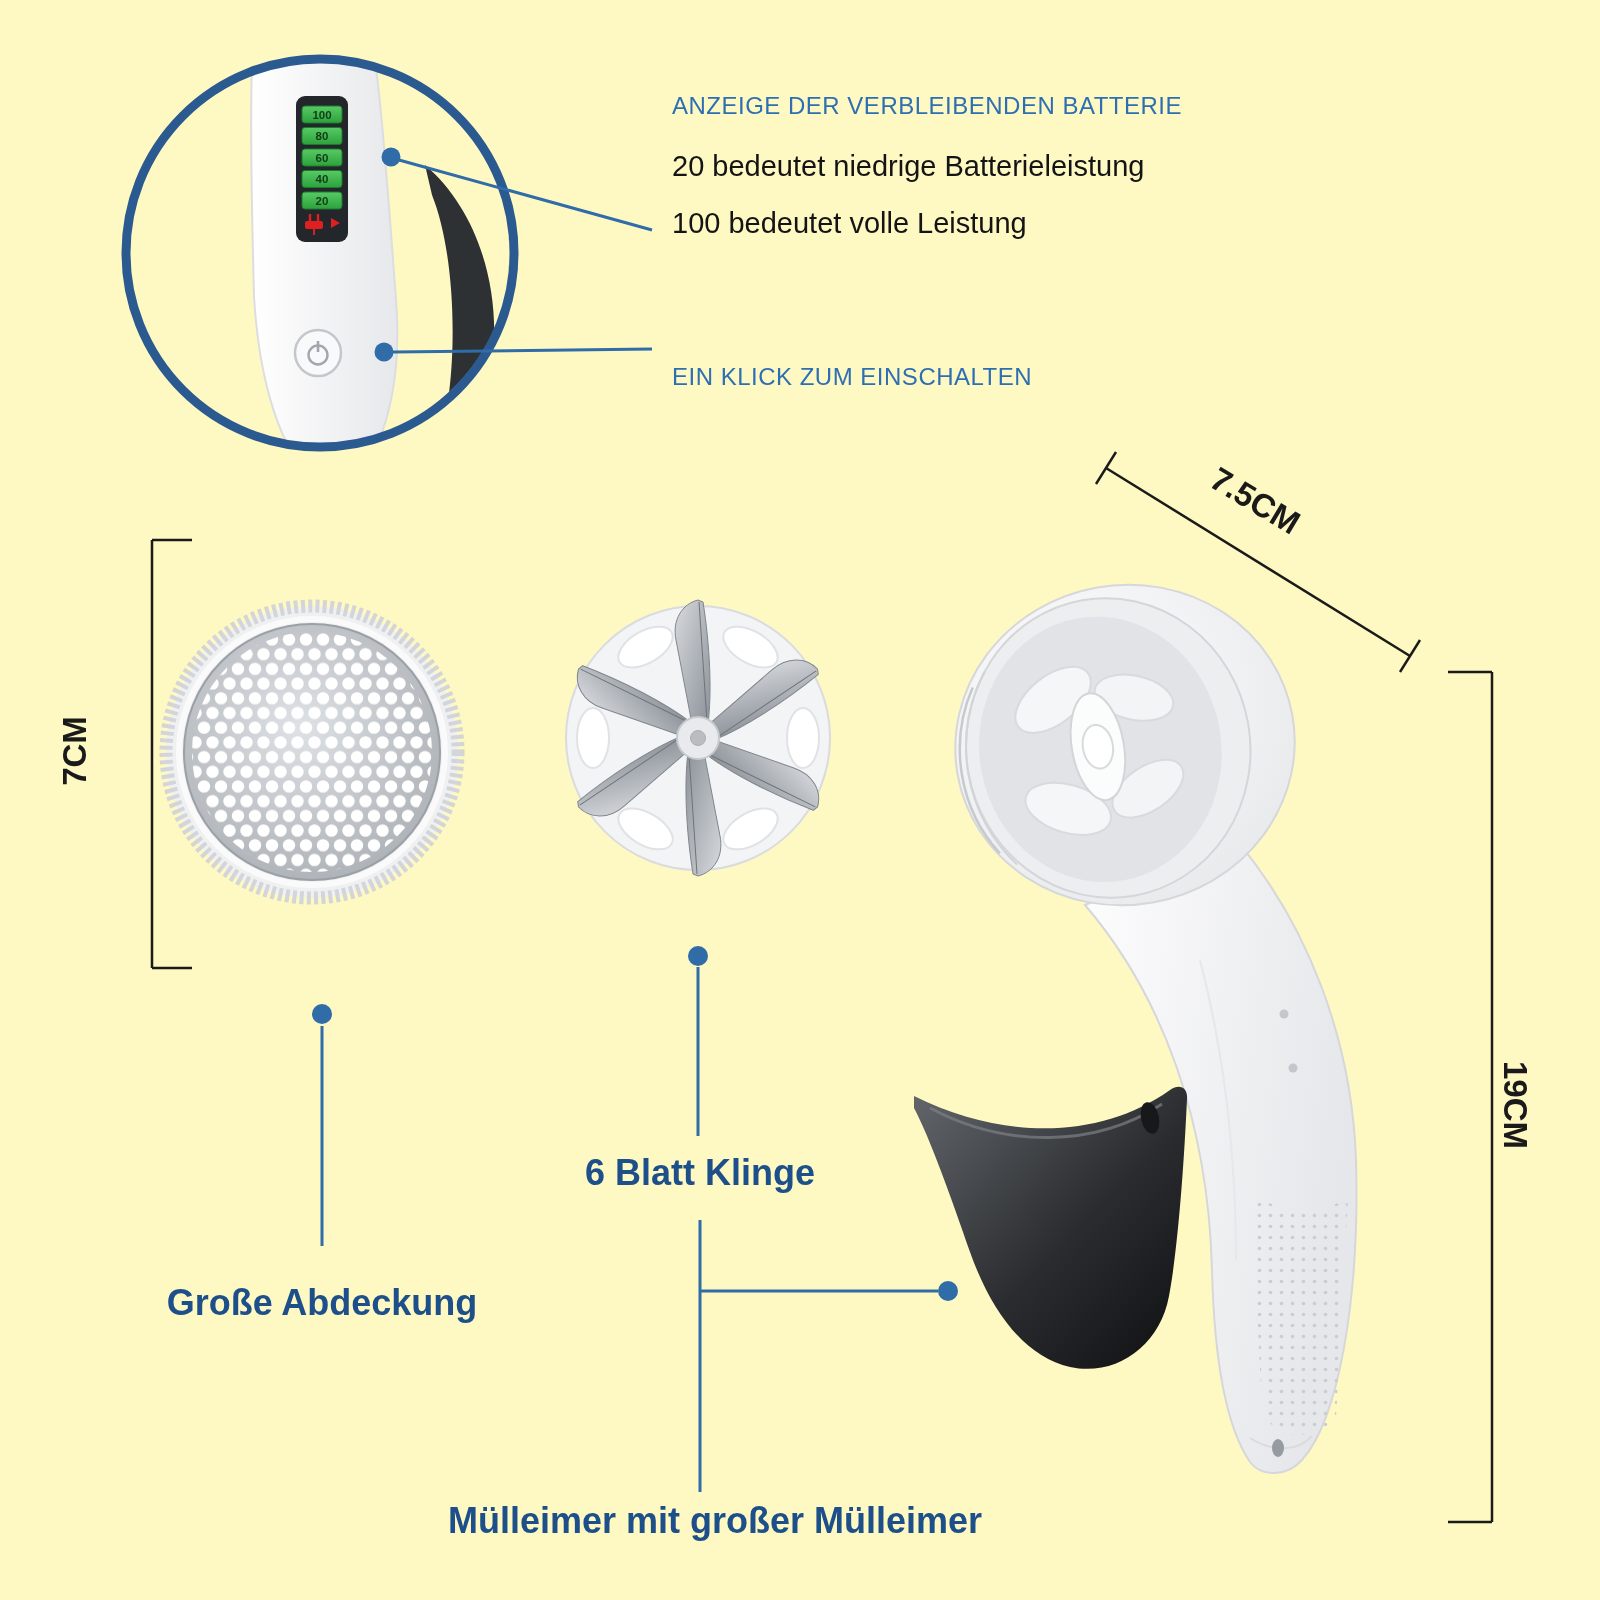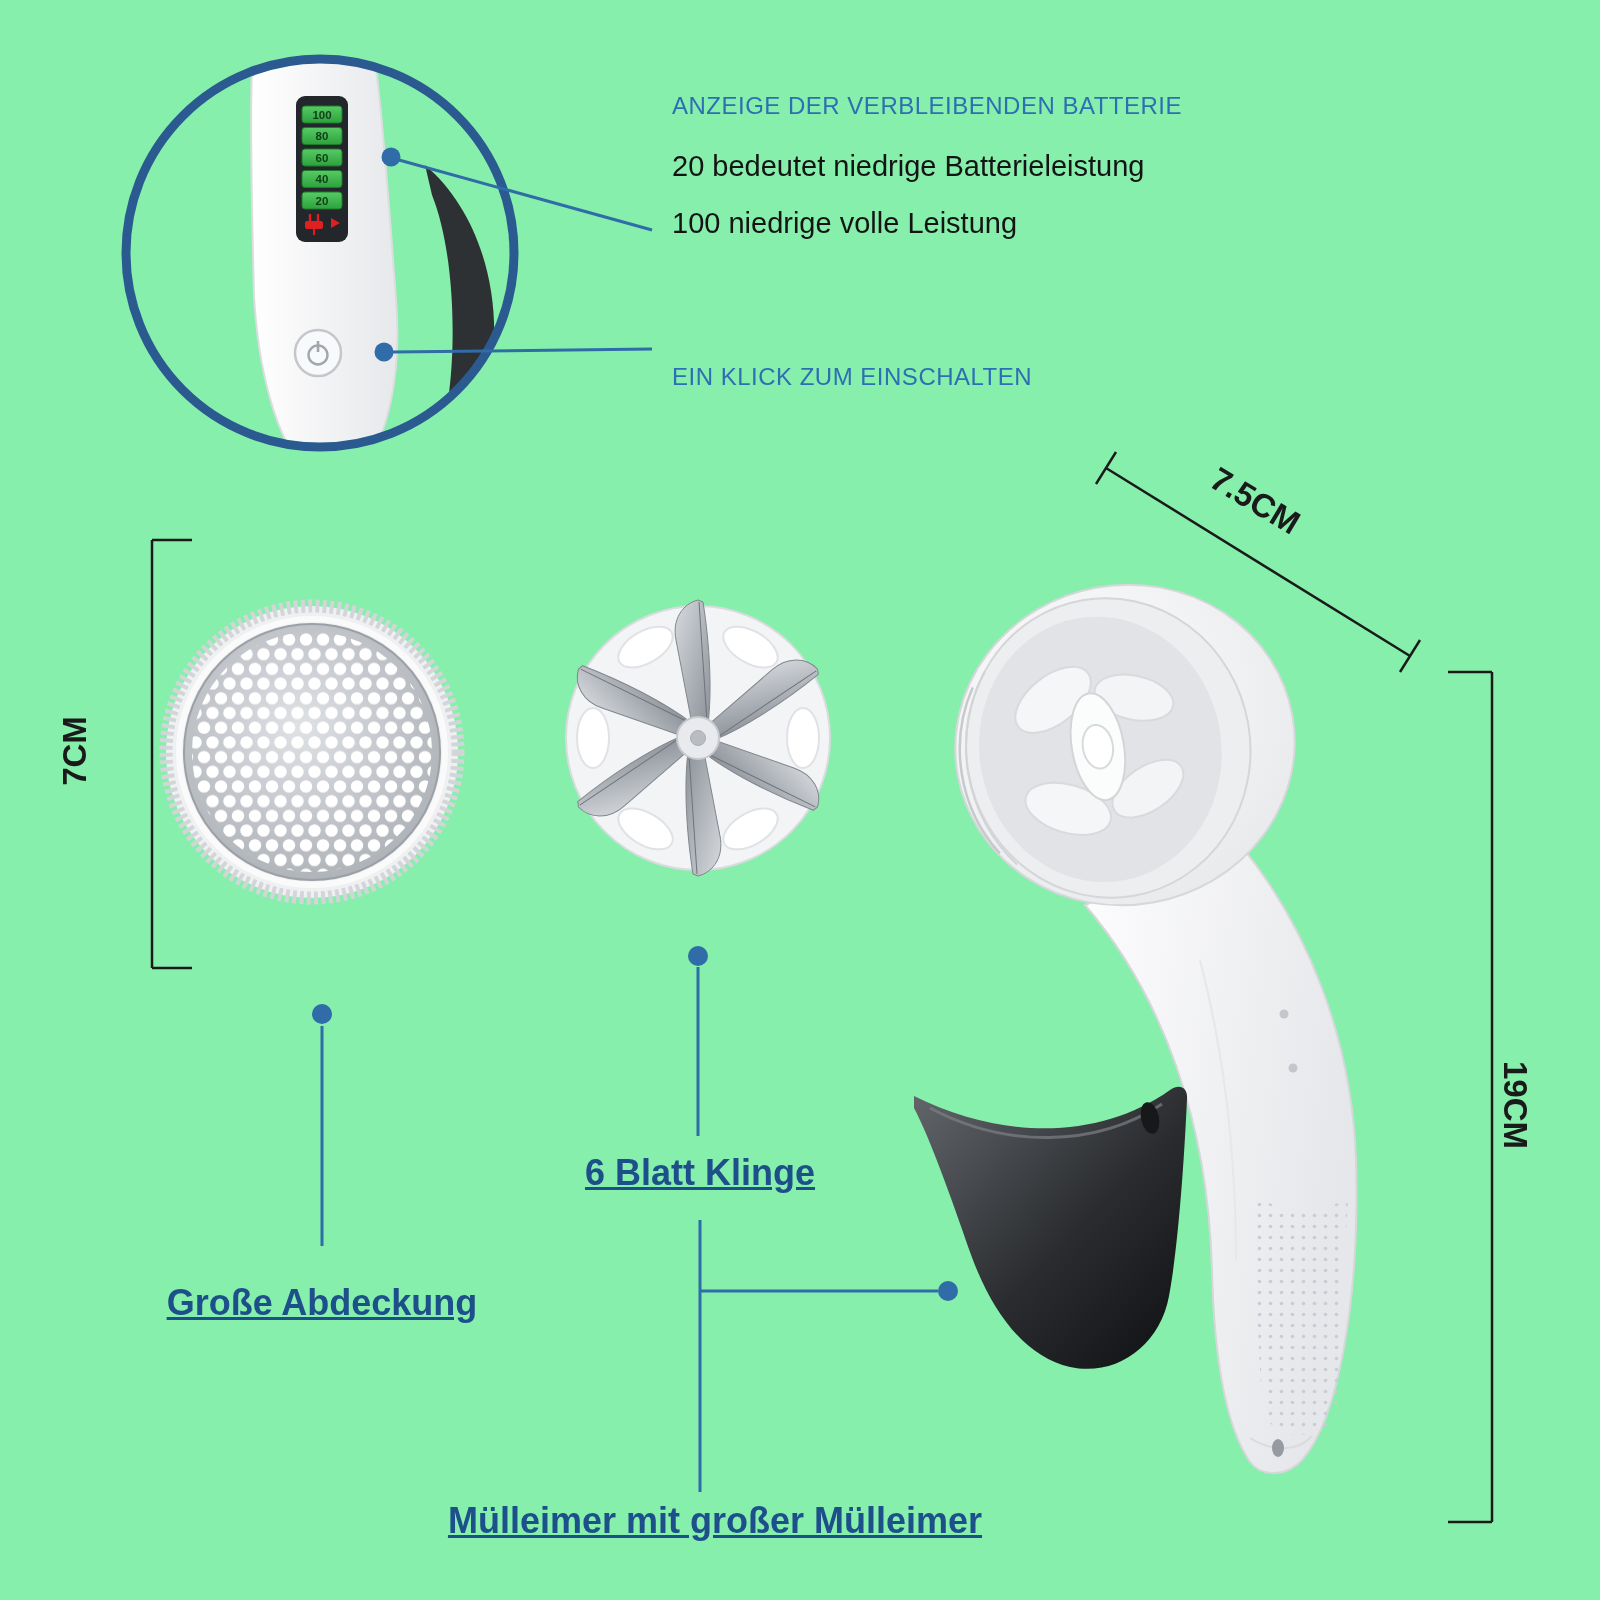--- a/index.html
+++ b/index.html
@@ -1,22 +1,22 @@
 <!DOCTYPE html>
 <html><head>
 <meta charset="utf-8">
 <style>
   html,body{margin:0;padding:0;background:#fff;}
-  .canvas{position:relative;width:1600px;height:1600px;background:#86efac;overflow:hidden;
+  .canvas{position:relative;width:1600px;height:1600px;background:#fef9c3;overflow:hidden;
           font-family:"Liberation Sans",sans-serif;}
   .canvas svg{position:absolute;left:0;top:0;}
   .txt{position:absolute;white-space:nowrap;}
   .blue-heading{color:#2e6fb3;font-weight:400;font-size:24px;letter-spacing:.5px;}
   .body-line{color:#141414;font-weight:400;font-size:29px;}
-  .part-label{color:#1d4f8a;font-weight:700;font-size:36px;text-align:center;text-decoration:underline;}
+  .part-label{color:#1d4f8a;font-weight:700;font-size:36px;text-align:center;}
   .dim-label{color:#1a1a1a;font-weight:700;font-size:33px;text-align:center;}
   .bar-label{font:700 11.5px "Liberation Sans",sans-serif;fill:#113d17;}
 </style>
 </head>
 <body>
 
 <div class="canvas">
 
 <svg width="1600" height="1600" viewBox="0 0 1600 1600">
   <defs>
@@ -227,21 +227,21 @@
   </g>
   <g stroke="#1a1a1a" stroke-width="2.5">
     <line x1="1492" y1="672" x2="1492" y2="1522"></line>
     <line x1="1448" y1="672" x2="1492" y2="672"></line>
     <line x1="1448" y1="1522" x2="1492" y2="1522"></line>
   </g>
 </svg>
 
 <div class="txt blue-heading" style="left:672px;top:92px">ANZEIGE DER VERBLEIBENDEN BATTERIE</div>
 <div class="txt body-line" style="left:672px;top:150px">20 bedeutet niedrige Batterieleistung</div>
-<div class="txt body-line" style="left:672px;top:207px">100 niedrige volle Leistung</div>
+<div class="txt body-line" style="left:672px;top:207px">100 bedeutet volle Leistung</div>
 <div class="txt part-label" style="left:90px;top:1282px;width:464px">Große Abdeckung</div>
 
 <div class="txt blue-heading" style="left:672px;top:363px">EIN KLICK ZUM EINSCHALTEN</div>
 <div class="txt part-label" style="left:520px;top:1152px;width:360px">6 Blatt Klinge</div>
 <div class="txt part-label" style="left:415px;top:1500px;width:600px">Mülleimer mit großer Mülleimer</div>
 
 <div class="txt dim-label" style="left:0px;top:732px;width:150px;transform:rotate(-90deg)">7CM</div>
 <div class="txt dim-label" style="left:1180px;top:482px;width:150px;transform:rotate(31deg)">7.5CM</div>
 <div class="txt dim-label" style="left:1440px;top:1086px;width:150px;transform:rotate(90deg)">19CM</div>
 

